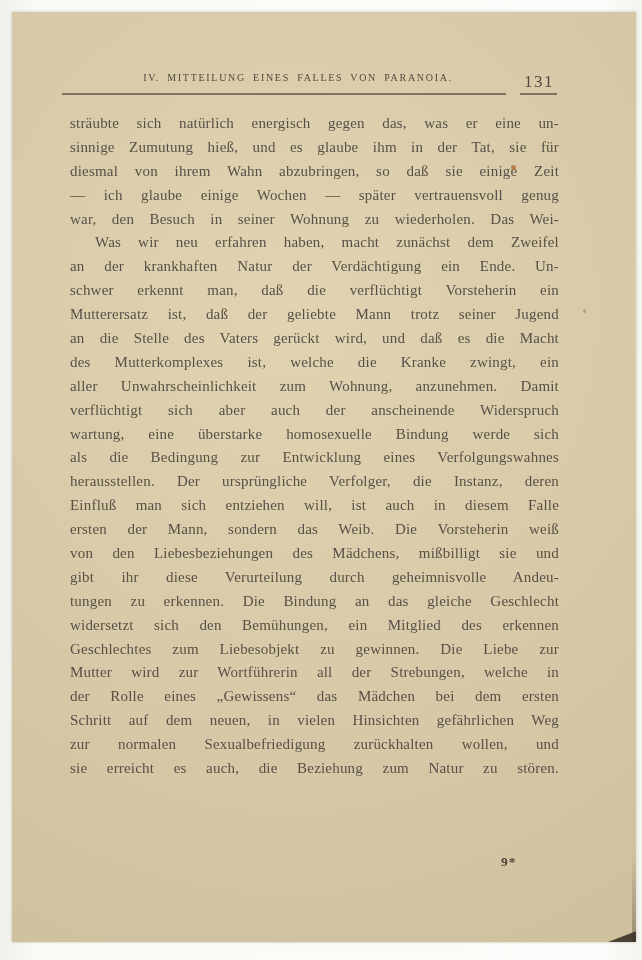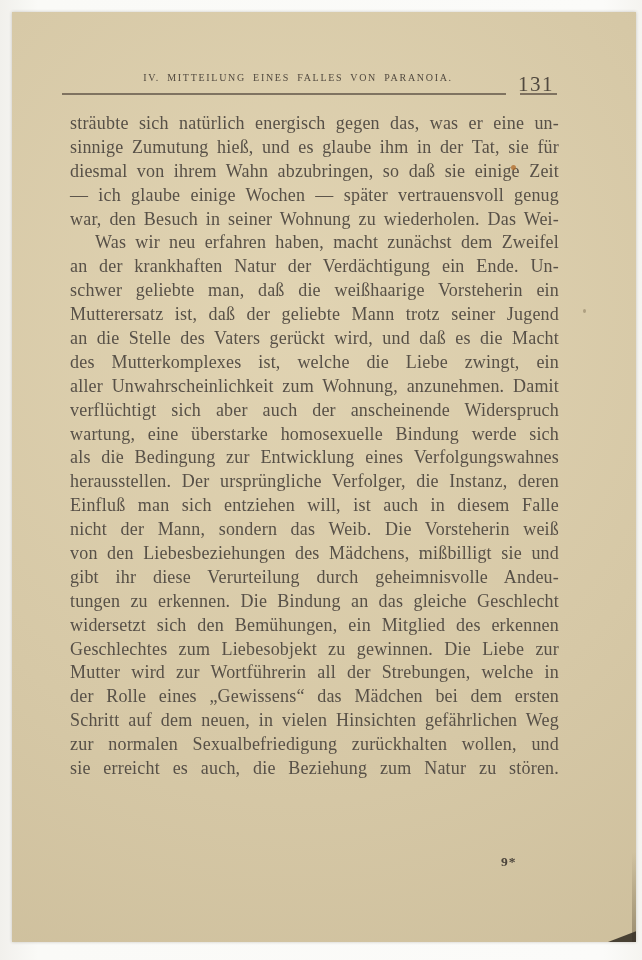--- a/index.html
+++ b/index.html
@@ -39,21 +39,21 @@
     text-align: center;
     font-size: 10px;
     letter-spacing: 1.7px;
     word-spacing: 3px;
     color: #51493f;
   }
   .page-number {
     position: absolute;
     right: -16px;
     top: 0;
-    font-size: 21px;
+    font-size: 17px;
     letter-spacing: 1.5px;
     color: #51493f;
     text-align: center;
   }
   .rule-main {
     position: absolute;
     left: 50px;
     top: 81px;
     width: 444px;
     height: 1.6px;
@@ -67,21 +67,21 @@
     width: 37px;
     height: 1.6px;
     background: #6e6353;
     opacity: 0.85;
   }
   .body-text {
     position: absolute;
     left: 58px;
     top: 100px;
     width: 489px;
-    font-size: 18px;
+    font-size: 15px;
     line-height: 23.9px;
     color: #575047;
     letter-spacing: 0.2px;
   }
   .line {
     height: 23.9px;
     text-align: justify;
     text-align-last: justify;
     white-space: normal;
   }
@@ -161,31 +161,31 @@
     <div class="rule-pagenum"></div>
 
     <div class="body-text">
         <div class="line">sträubte sich natürlich energisch gegen das, was er eine un-</div>
         <div class="line">sinnige Zumutung hieß, und es glaube ihm in der Tat, sie für</div>
         <div class="line">diesmal von ihrem Wahn abzubringen, so daß sie einige Zeit</div>
         <div class="line">— ich glaube einige Wochen — später vertrauensvoll genug</div>
         <div class="line">war, den Besuch in seiner Wohnung zu wiederholen. Das Wei-</div>
         <div class="line indent">Was wir neu erfahren haben, macht zunächst dem Zweifel</div>
         <div class="line">an der krankhaften Natur der Verdächtigung ein Ende. Un-</div>
-        <div class="line">schwer geliebte man, daß die weißhaarige Vorsteherin ein</div>
+        <div class="line">schwer erkennt man, daß die verflüchtigt Vorsteherin ein</div>
         <div class="line">Mutterersatz ist, daß der geliebte Mann trotz seiner Jugend</div>
         <div class="line">an die Stelle des Vaters gerückt wird, und daß es die Macht</div>
-        <div class="line">des Mutterkomplexes ist, welche die Liebe zwingt, ein</div>
+        <div class="line">des Mutterkomplexes ist, welche die Kranke zwingt, ein</div>
         <div class="line">aller Unwahrscheinlichkeit zum Wohnung, anzunehmen. Damit</div>
         <div class="line">verflüchtigt sich aber auch der anscheinende Widerspruch</div>
         <div class="line">wartung, eine überstarke homosexuelle Bindung werde sich</div>
         <div class="line">als die Bedingung zur Entwicklung eines Verfolgungswahnes</div>
         <div class="line">herausstellen. Der ursprüngliche Verfolger, die Instanz, deren</div>
         <div class="line">Einfluß man sich entziehen will, ist auch in diesem Falle</div>
-        <div class="line">nicht der Mann, sondern das Weib. Die Vorsteherin weiß</div>
+        <div class="line">ersten der Mann, sondern das Weib. Die Vorsteherin weiß</div>
         <div class="line">von den Liebesbeziehungen des Mädchens, mißbilligt sie und</div>
         <div class="line">gibt ihr diese Verurteilung durch geheimnisvolle Andeu-</div>
         <div class="line">tungen zu erkennen. Die Bindung an das gleiche Geschlecht</div>
         <div class="line">widersetzt sich den Bemühungen, ein Mitglied des erkennen</div>
         <div class="line">Geschlechtes zum Liebesobjekt zu gewinnen. Die Liebe zur</div>
         <div class="line">Mutter wird zur Wortführerin all der Strebungen, welche in</div>
         <div class="line">der Rolle eines „Gewissens“ das Mädchen bei dem ersten</div>
         <div class="line">Schritt auf dem neuen, in vielen Hinsichten gefährlichen Weg</div>
         <div class="line">zur normalen Sexualbefriedigung zurückhalten wollen, und</div>
         <div class="line">sie erreicht es auch, die Beziehung zum Natur zu stören.</div>

